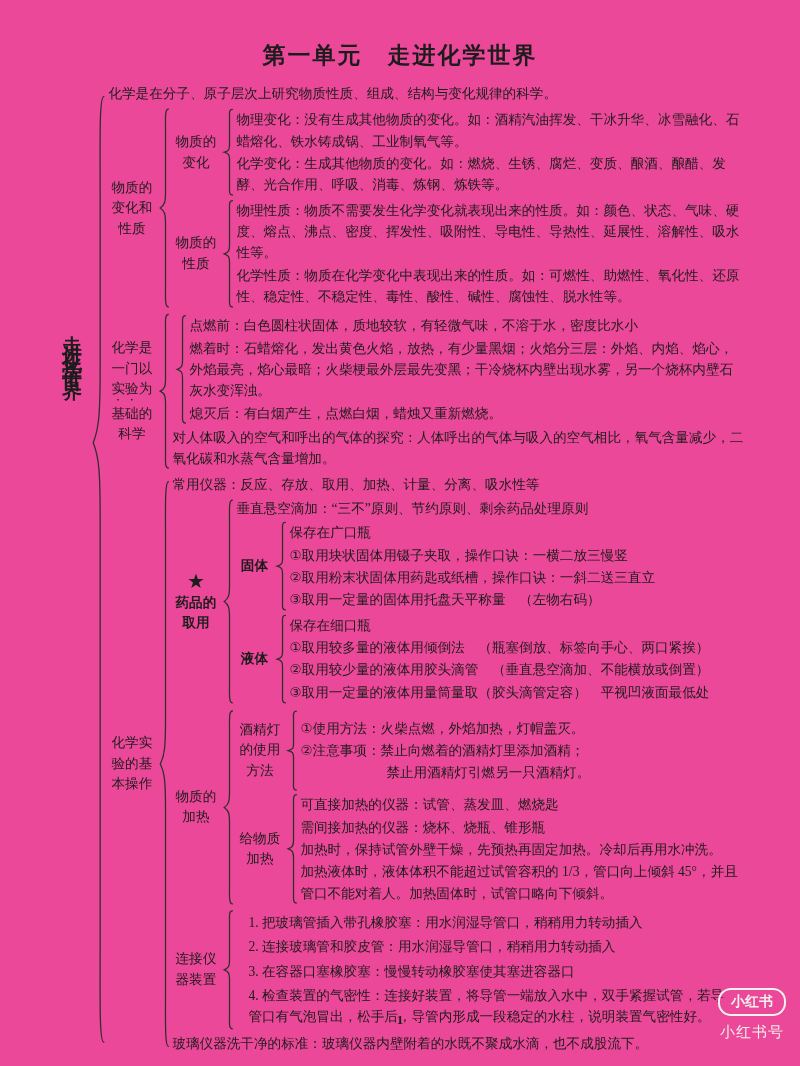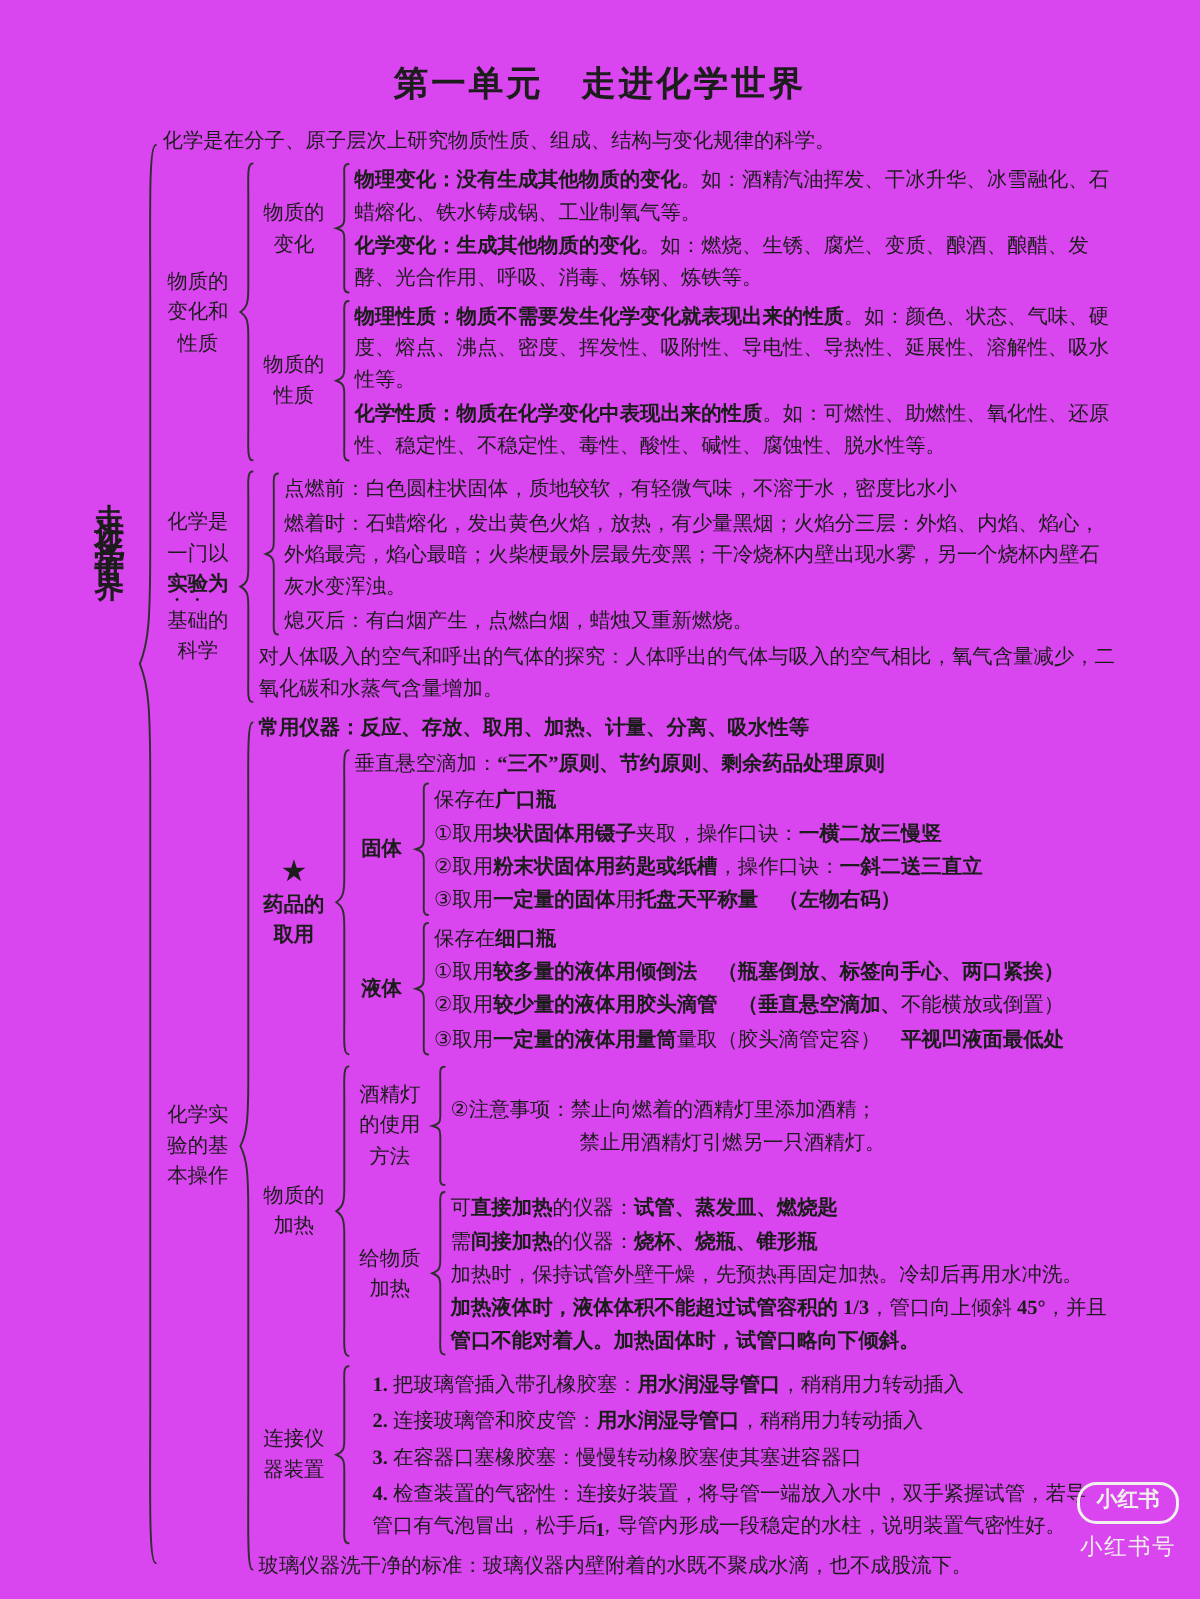--- a/index.html
+++ b/index.html
@@ -1,18 +1,18 @@
 <!DOCTYPE html>
 <html><head>
 <meta charset="utf-8">
 <style>
   html,body{margin:0;padding:0;background:#e9e9e9;}
   .sheet{
     width:800px;height:1066px;margin:0 auto;position:relative;overflow:hidden;
-    background:#d946ef;color:#1c1c1c;
+    background:#ec4899;color:#1c1c1c;
     font-family:"Liberation Serif","DejaVu Serif","DejaVu Sans",serif;
     font-size:13.6px;line-height:1.57;
   }
   .title{
     text-align:center;font-size:23px;font-weight:bold;margin:0;
     padding-top:38px;letter-spacing:2px;
   }
   .outer{margin:8px 0 0 56px;width:690px;}
   .row{display:flex;align-items:center;}
   .col{flex:1 1 auto;min-width:0;}
@@ -27,39 +27,39 @@
   .w2{width:34px;}
   .bold{font-weight:bold;}
   .root-label{
     flex:0 0 30px;writing-mode:vertical-rl;
     font-size:20px;font-weight:bold;letter-spacing:9px;
     padding-top:238px;align-self:flex-start;
   }
   .item{margin:1px 0;}
   .grp{margin:2px 0;}
   .sp .item{margin:3px 12px;}
-  .b{font-weight:bold;}
+  .b{font-weight:normal;}
   .em{
     -webkit-text-emphasis:filled dot #111;
     -webkit-text-emphasis-position:under right;
     text-emphasis:filled dot #111;
     text-emphasis-position:under right;
     text-align:right;
   }
   .ind{margin-left:86px;}
   .star{font-size:20px;line-height:1.15;}
   .pageno{
     position:absolute;left:0;right:0;bottom:36px;text-align:center;
     font-weight:bold;font-size:13px;
   }
   .wm{position:absolute;right:14px;bottom:22px;text-align:center;color:#f1efeb;}
   .wm-badge{
     display:inline-block;border:2px solid #f2f0ec;border-radius:13px;
     padding:1px 11px;font-weight:bold;font-size:14px;
-    font-family:Liberation Mono, monospace;
+    font-family:Liberation Serif, serif;
   }
   .wm-id{margin-top:4px;font-size:15px;letter-spacing:1px;
     font-family:"Liberation Sans","DejaVu Sans",sans-serif;}
 </style>
 </head>
 <body>
 
 <div class="sheet">
 
   <h1 class="title">第一单元　走进化学世界</h1>
@@ -198,20 +198,21 @@
               </div>
             <div class="col">
               <div class="row grp">
                 <div class="lbl w3">酒精灯的使用方法</div>
                 <div class="brace">
                     <svg width="100%" height="100%" viewBox="0 0 16 100" preserveAspectRatio="none">
                       <path d="M14 1.5 C9.5 1.5 10.5 6 10.5 12 L10.5 42 C10.5 47 9.5 48.5 4 50 C9.5 51.5 10.5 53 10.5 58 L10.5 88 C10.5 94 9.5 98.5 14 98.5" fill="none" stroke="#2f2f2f" stroke-width="1.3" vector-effect="non-scaling-stroke" stroke-linecap="round"></path>
                     </svg>
                   </div>
                 <div class="col">
+                  <div class="item"><span>①使用方法：</span><span class="b">火柴点燃，外焰加热，灯帽盖灭。</span></div>
                   <div class="item"><span>②注意事项：禁止向燃着的酒精灯里添加酒精；</span></div>
                   <div class="item ind"><span>禁止用酒精灯引燃另一只酒精灯。</span></div>
                 </div>
               </div>
               <div class="row grp">
                 <div class="lbl w3">给物质加热</div>
                 <div class="brace">
                     <svg width="100%" height="100%" viewBox="0 0 16 100" preserveAspectRatio="none">
                       <path d="M14 1.5 C9.5 1.5 10.5 6 10.5 12 L10.5 42 C10.5 47 9.5 48.5 4 50 C9.5 51.5 10.5 53 10.5 58 L10.5 88 C10.5 94 9.5 98.5 14 98.5" fill="none" stroke="#2f2f2f" stroke-width="1.3" vector-effect="non-scaling-stroke" stroke-linecap="round"></path>
                     </svg>

